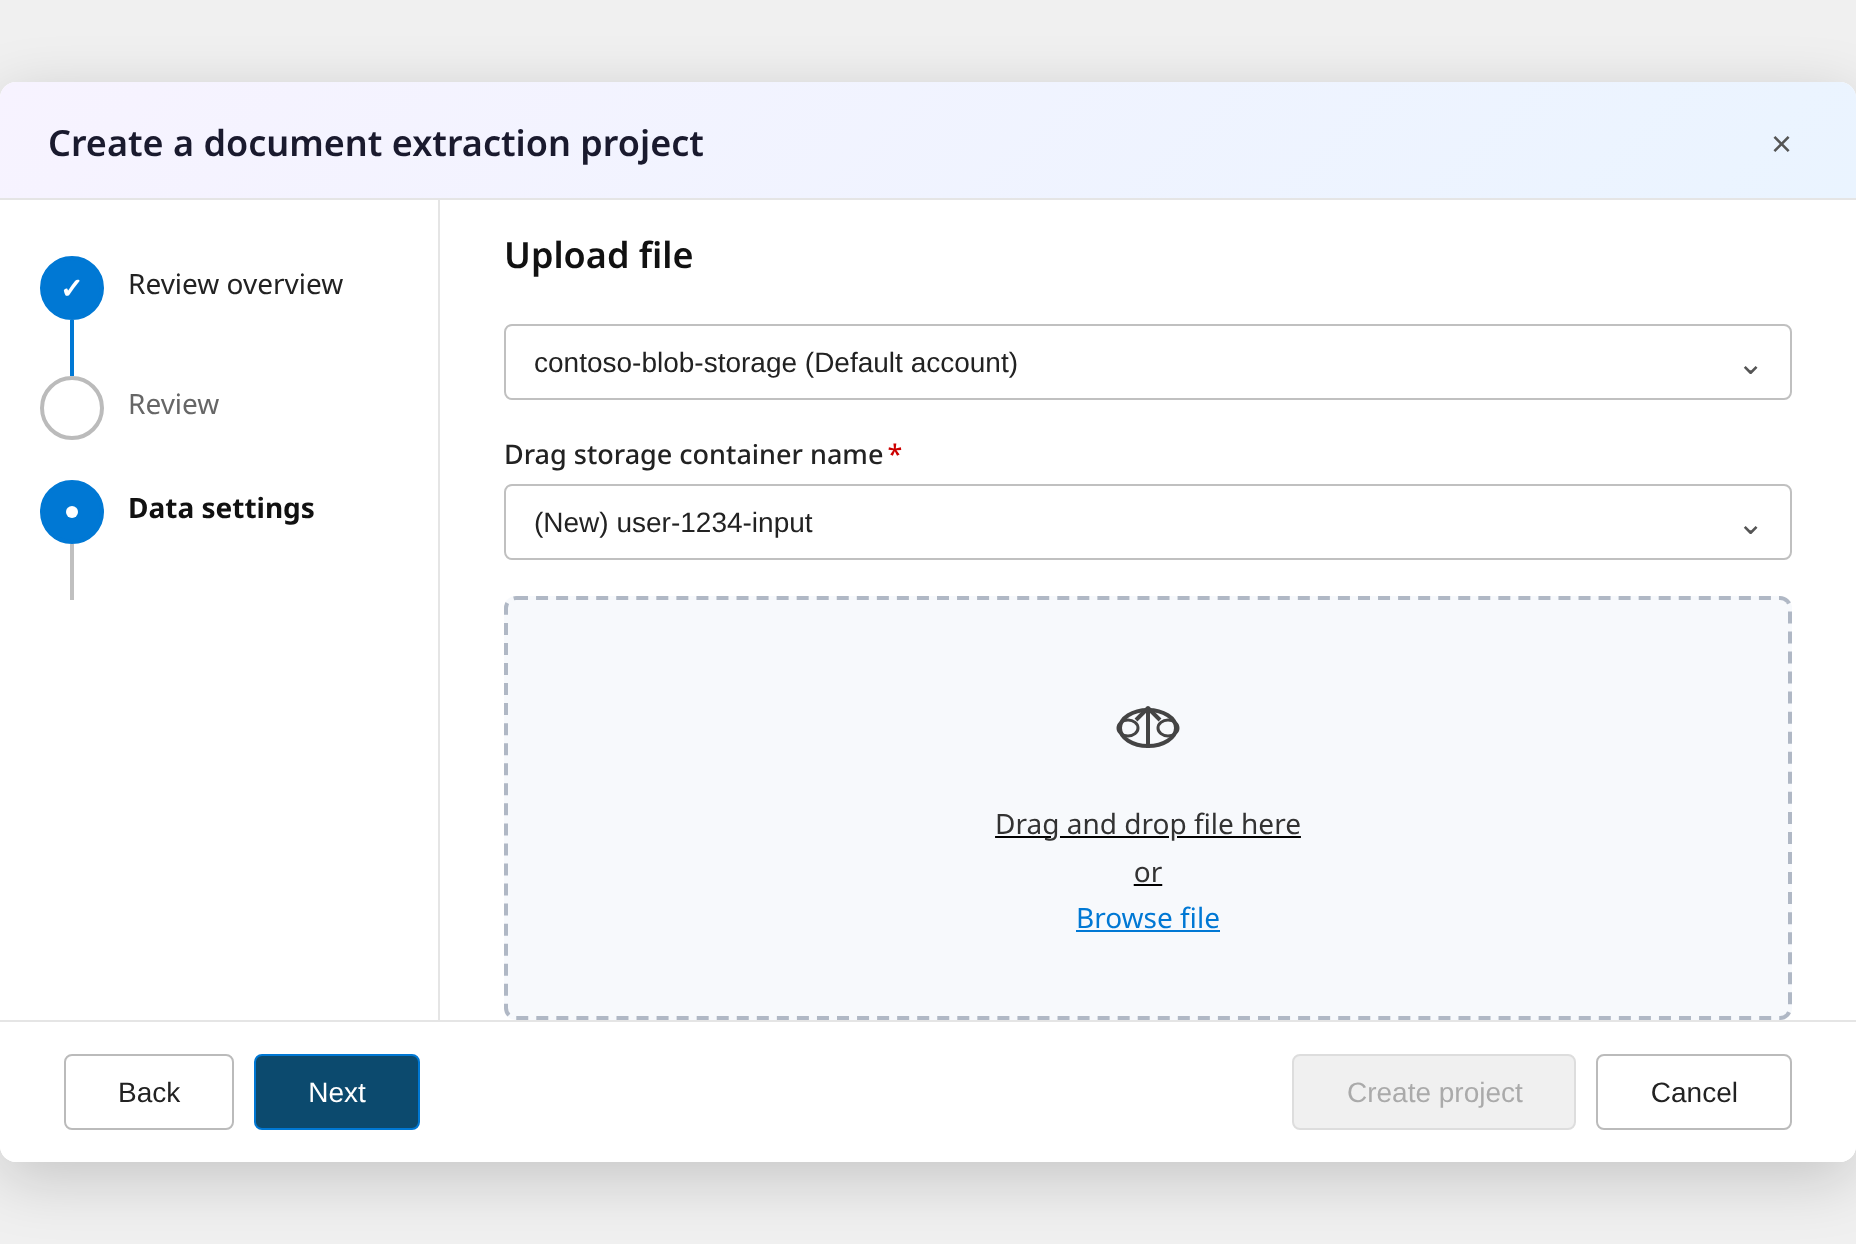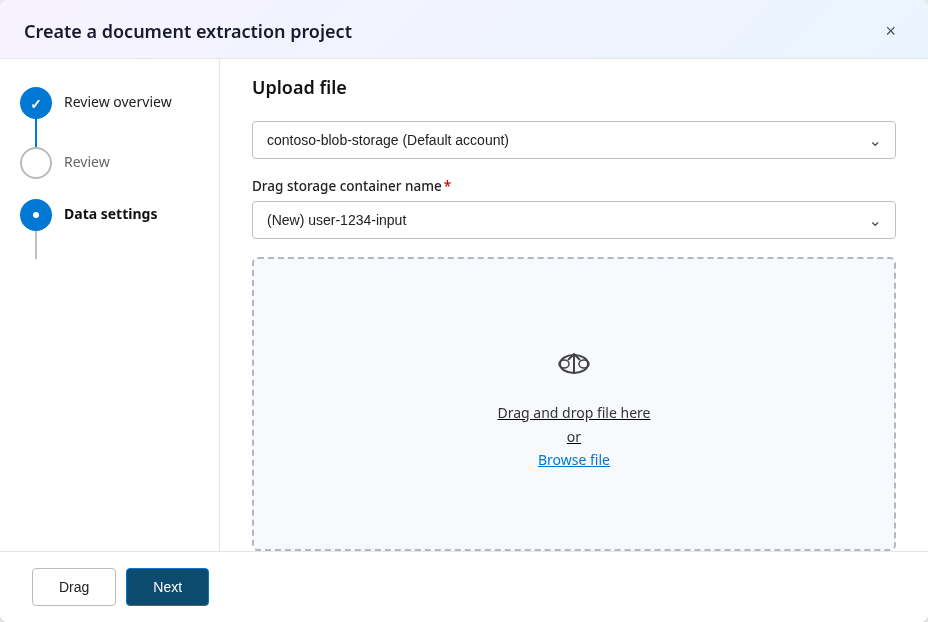--- a/index.html
+++ b/index.html
@@ -8,21 +8,21 @@
       background: #f0f0f0;
       display: flex;
       align-items: center;
       justify-content: center;
       min-height: 100vh;
     }
     .dialog {
       background: #fff;
       border-radius: 8px;
       width: 928px;
-      height: 622px;
+      height: 540px;
       box-shadow: 0 8px 32px rgba(0,0,0,0.18);
       display: flex;
       flex-direction: column;
       overflow: hidden;
     }
     .dialog-header {
       display: flex;
       align-items: center;
       justify-content: space-between;
       padding: 18px 24px 14px 24px;
@@ -312,17 +312,21 @@
           <div>Drag and drop file here</div>
           <div>or</div>
           <span class="browse-link">Browse file</span>
         </div>
       </div>
     </div>
   </div>
 
   <div class="dialog-footer">
     <div class="footer-left">
-      <button class="btn">Drag</button>
+      <button class="btn">Back</button>
       <button class="btn btn-primary">Next</button>
+    </div>
+    <div class="footer-right">
+      <button class="btn btn-disabled" disabled="">Create project</button>
+      <button class="btn">Cancel</button>
     </div>
   </div>
 </div>
 
 </body></html>

